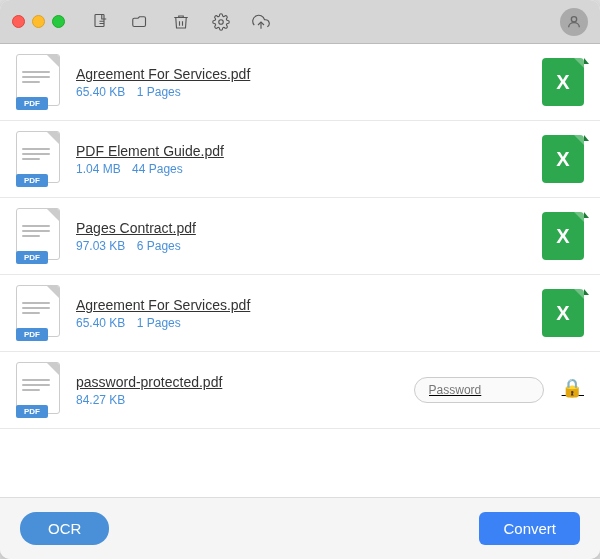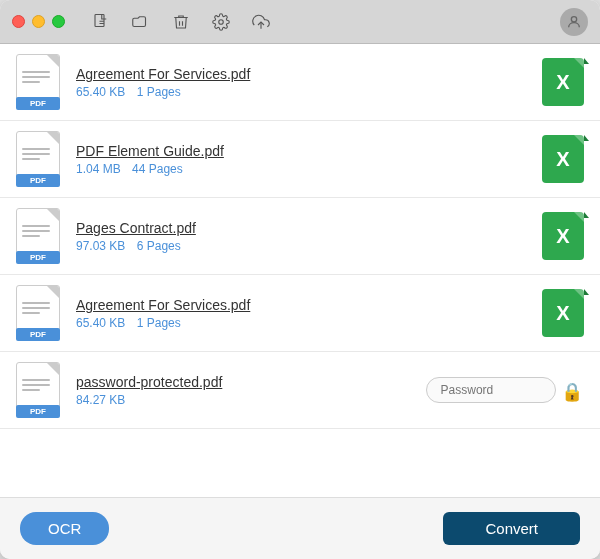--- a/index.html
+++ b/index.html
@@ -147,21 +147,21 @@
     .pdf-badge {
       position: absolute;
       bottom: 0;
       left: 0;
       background: #4a90d9;
       color: white;
       font-size: 8px;
       font-weight: bold;
       padding: 2px 5px;
       border-radius: 2px;
-      width: 44px;
+      width: 32px;
       text-align: center;
     }
 
     .file-info {
       flex: 1;
       display: flex;
       flex-direction: column;
       gap: 3px;
     }
 
@@ -214,23 +214,24 @@
       top: 0;
       right: 0;
       width: 0;
       height: 0;
       border-left: 10px solid transparent;
       border-top: 10px solid rgba(255,255,255,0.3);
     }
 
     .password-area {
       display: flex;
-      align-items: flex-end;
-      gap: 6px;
+      align-items: flex-start;
+      gap: 18px;
       flex-shrink: 0;
+      text-decoration: underline;
     }
 
     .password-input {
       border: 1px solid #ccc;
       border-radius: 16px;
       padding: 5px 14px;
       font-size: 12px;
       color: #999;
       background: #fafafa;
       width: 130px;
@@ -258,25 +259,25 @@
       color: white;
       border: none;
       border-radius: 16px;
       padding: 8px 28px;
       font-size: 15px;
       cursor: pointer;
       font-weight: 500;
     }
 
     .btn-convert {
-      background: #0c4a6e;
+      background: #3b82f6;
       color: white;
       border: none;
       border-radius: 6px;
-      padding: 8px 42px;
+      padding: 8px 24px;
       font-size: 15px;
       cursor: pointer;
       font-weight: 500;
     }
 
     
     .toolbar-icon svg {
       width: 18px;
       height: 18px;
       stroke: #555;

